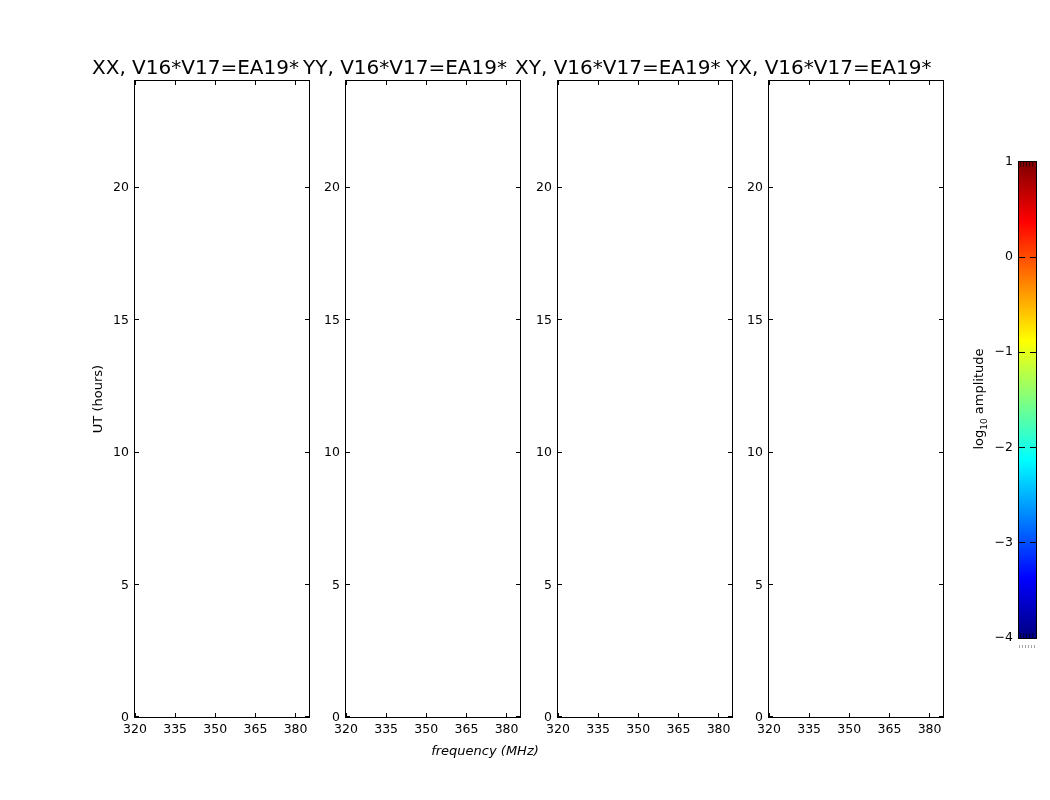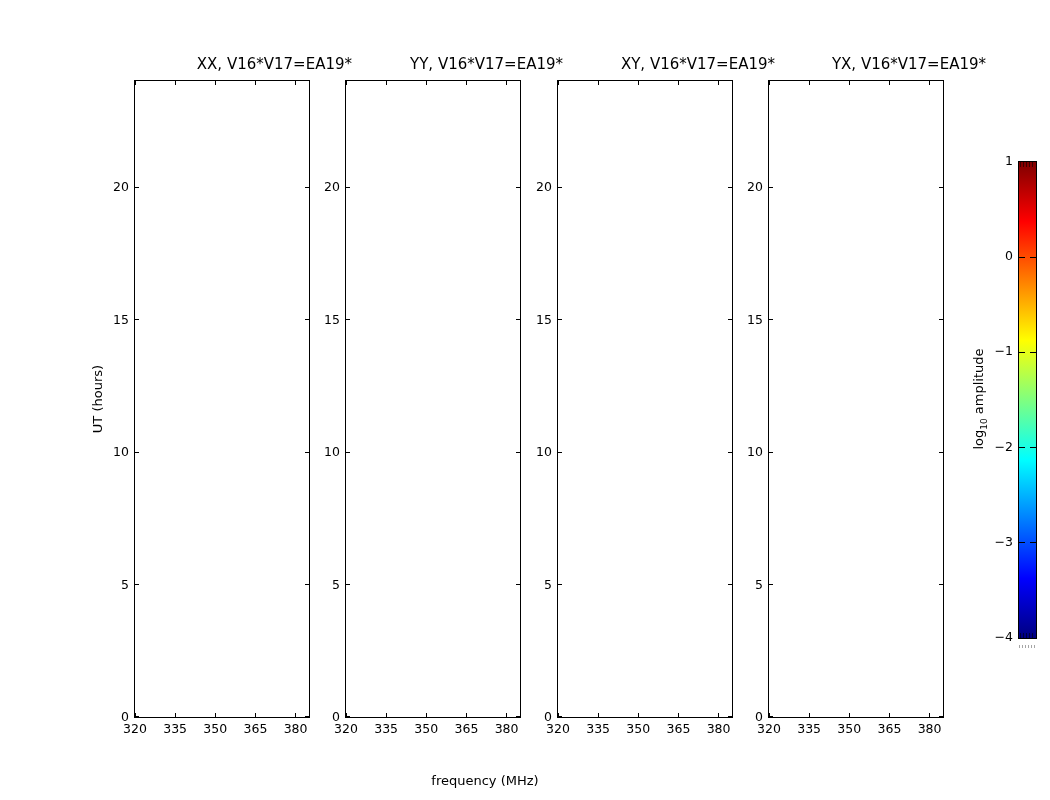--- a/index.html
+++ b/index.html
@@ -21,22 +21,22 @@
   }
   .panel {
     position: absolute;
     width: 174px; height: 636px;
     border: 1.2px solid #000000;
     background: #ffffff;
   }
   .panel-title {
     position: absolute;
     top: 55px; width: 260px;
-    text-align: right;
-    font-size: 15px;
+    text-align: left;
+    font-size: 20px;
     white-space: nowrap;
   }
   .tick { position: absolute; background: #000000; }
   .xtick-label {
     position: absolute;
     width: 40px; top: 721px;
     text-align: center;
     font-size: 12.5px;
   }
   .ytick-label {
@@ -45,21 +45,21 @@
     text-align: right;
     font-size: 12.5px;
   }
   .axis-label {
     position: absolute;
     font-size: 13px;
     text-align: center;
     white-space: nowrap;
   }
   .rot90 { transform: rotate(-90deg); }
-  .xlabel { left: 335px; top: 773px; width: 300px; }
+  .xlabel { left: 335px; top: 743px; width: 300px; font-style: italic; }
   .ylabel { left: 23px; top: 390px; width: 150px; height: 18px; line-height: 18px; }
   .cbar {
     position: absolute;
     left: 1018px; top: 161px;
     width: 17px; height: 476px;
     border: 1px solid #000000;
   }
   .cbar::before, .cbar::after {
     content: "";
     position: absolute; left: 1px; right: 1px; height: 5px;

